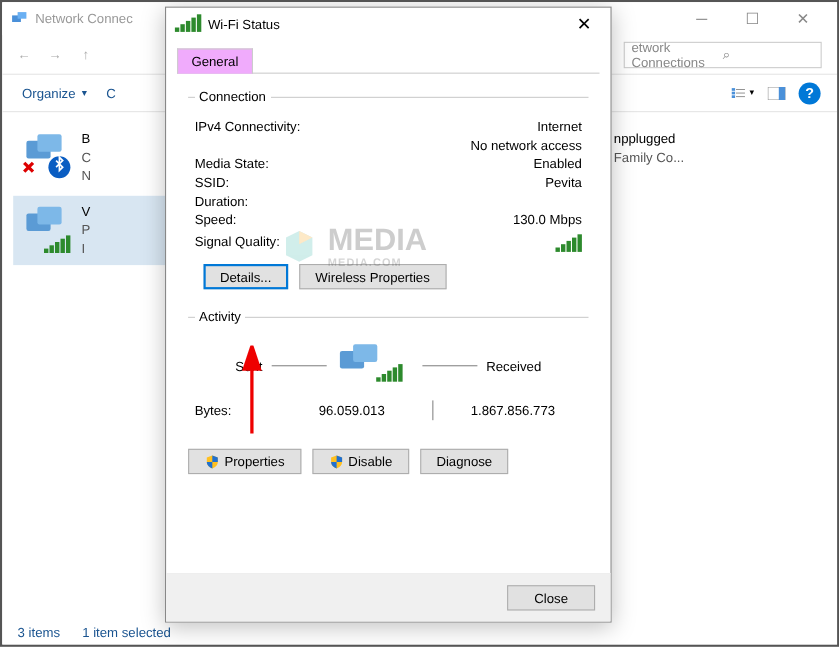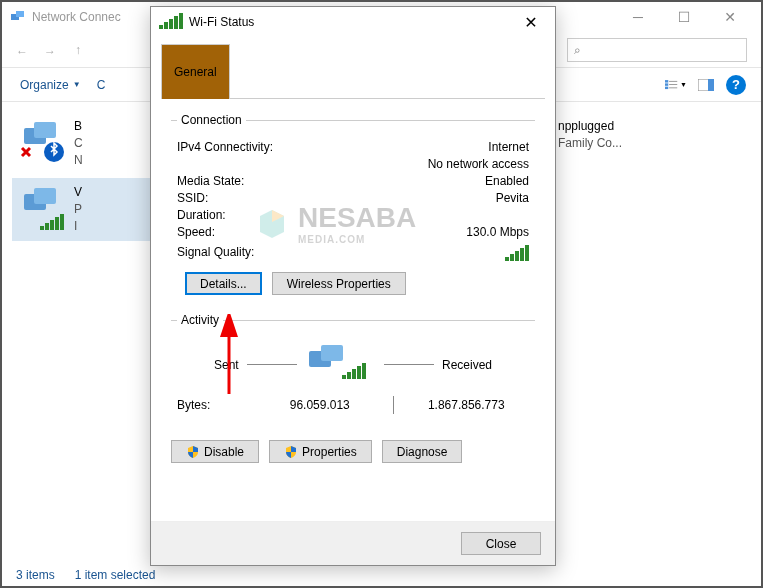--- a/index.html
+++ b/index.html
@@ -38,21 +38,21 @@
   
   
   .dialog { position: absolute; top: 4px; left: 148px; width: 406px; height: 560px; background: #fff; border: 1px solid #888; box-shadow: 0 4px 20px rgba(0,0,0,0.25); }
   .dlg-titlebar { height: 30px; display: flex; align-items: center; padding: 0 8px; }
   .dlg-title-icon { margin-right: 6px; }
   .dlg-title { flex: 1; font-size: 12px; }
   .dlg-close { width: 32px; height: 30px; display: flex; align-items: center; justify-content: center; font-size: 16px; }
   
   .dlg-body { padding: 6px 10px 10px; }
   .tab-row { display: flex; border-bottom: 1px solid #ccc; }
-  .tab { padding: 20px 12px; border: 1px solid #ccc; border-bottom: none; background: #a16207; position: relative; top: 1px; font-size: 12px; }
+  .tab { padding: 4px 12px; border: 1px solid #ccc; border-bottom: none; background: #f0abfc; position: relative; top: 1px; font-size: 12px; }
   .tab-content { padding: 14px 10px 8px; }
   
   fieldset { border: none; border-top: 1px solid #ccc; padding: 10px 6px 6px; margin-bottom: 8px; }
   legend { padding: 0 4px; font-size: 12px; }
   
   .kv-row { display: flex; margin: 3px 0; font-size: 12px; }
   .kv-label { width: 150px; }
   .kv-value { flex: 1; text-align: right; }
   
   .btn-row { display: flex; gap: 10px; margin: 8px 0 4px; padding-left: 8px; }
@@ -110,20 +110,21 @@
       <div class="win-btn">✕</div>
     </div>
   </div>
 
   <div class="explorer-nav">
     <div class="nav-arrow">←</div>
     <div class="nav-arrow">→</div>
     <div class="nav-arrow">↑</div>
     <div class="addr-bar"></div>
     <div class="search-box">
+      <span>etwork Connections</span>
       <span>⌕</span>
     </div>
   </div>
 
   <div class="explorer-toolbar">
     <div class="tb-btn">
         <span>Organize</span> 
         <span style="font-size:8px">▼</span>
       </div>
     <div class="tb-btn">C</div>
@@ -296,47 +297,47 @@
         </div>
       </fieldset>
 
       <div class="btn-row" style="margin-top:14px;padding-left:0">
         <button class="win-button">
           <svg class="shield" viewBox="0 0 14 14">
               <path d="M7 1 L12 3 L12 7 Q12 11 7 13 Q2 11 2 7 L2 3 Z" fill="#ffc020"></path>
               <path d="M7 1 L12 3 L12 7 L7 7 Z" fill="#2070d0"></path>
               <path d="M7 7 L7 13 Q2 11 2 7 Z" fill="#2070d0"></path>
             </svg>
-          <span>Disable</span>
+          <span>Properties</span>
         </button>
         <button class="win-button">
           <svg class="shield" viewBox="0 0 14 14">
               <path d="M7 1 L12 3 L12 7 Q12 11 7 13 Q2 11 2 7 L2 3 Z" fill="#ffc020"></path>
               <path d="M7 1 L12 3 L12 7 L7 7 Z" fill="#2070d0"></path>
               <path d="M7 7 L7 13 Q2 11 2 7 Z" fill="#2070d0"></path>
             </svg>
-          <span>Properties</span>
+          <span>Disable</span>
         </button>
         <button class="win-button">Diagnose</button>
       </div>
     </div>
   </div>
 
   <div class="dlg-footer">
     <button class="win-button">Close</button>
   </div>
 </div>
 
 <div class="watermark">
   <svg class="wm-logo" viewBox="0 0 40 40">
       <path d="M8 12 L20 6 L32 12 L32 28 L20 34 L8 28 Z" fill="#1aa89c" opacity="0.8"></path>
       <path d="M20 6 L32 12 L20 18 Z" fill="#f5a623"></path>
     </svg>
   <div>
-    <span>NESABA</span>
+    <span>MEDIA</span>
     <span class="wm-sub">MEDIA.COM</span>
   </div>
 </div>
 
 <svg class="arrow-ann" width="30" height="90">
   <defs>
       <marker id="ah" markerWidth="10" markerHeight="10" refX="5" refY="3" orient="auto">
         <path d="M0,0 L0,6 L9,3 Z" fill="#e00"></path>
       </marker>
     </defs>

